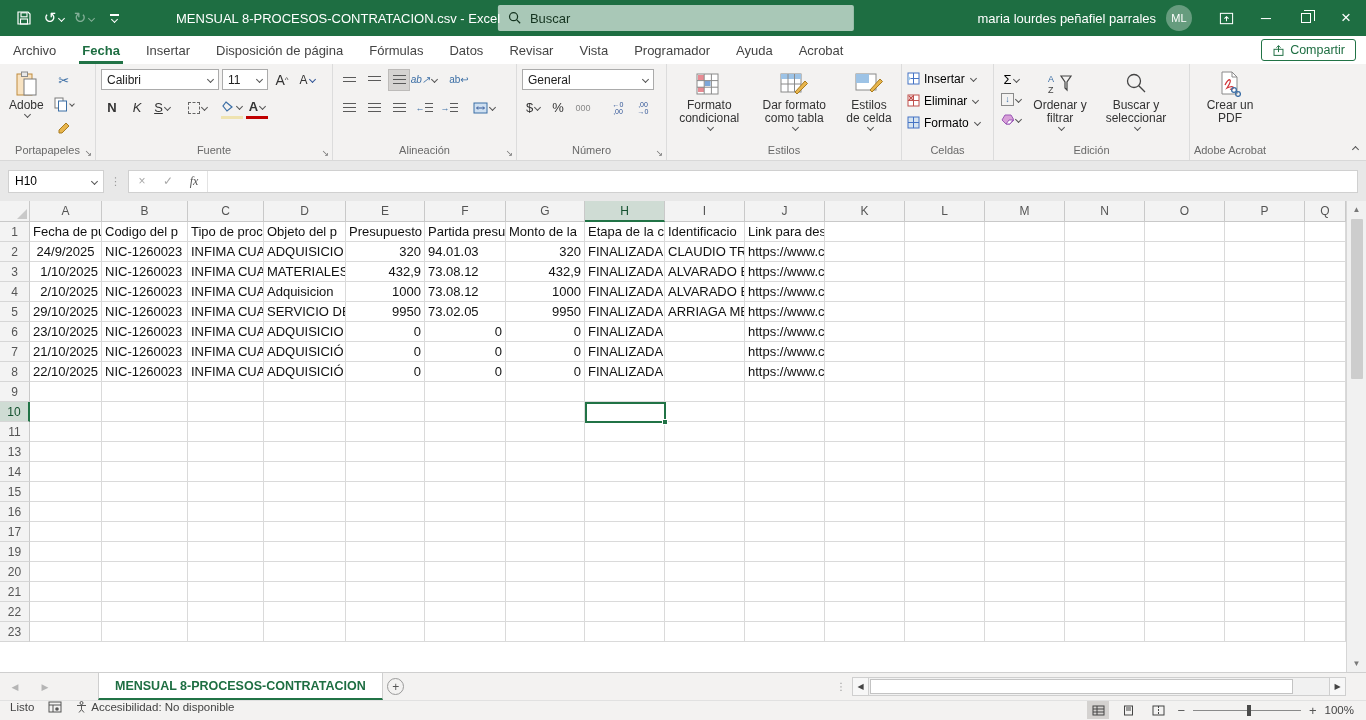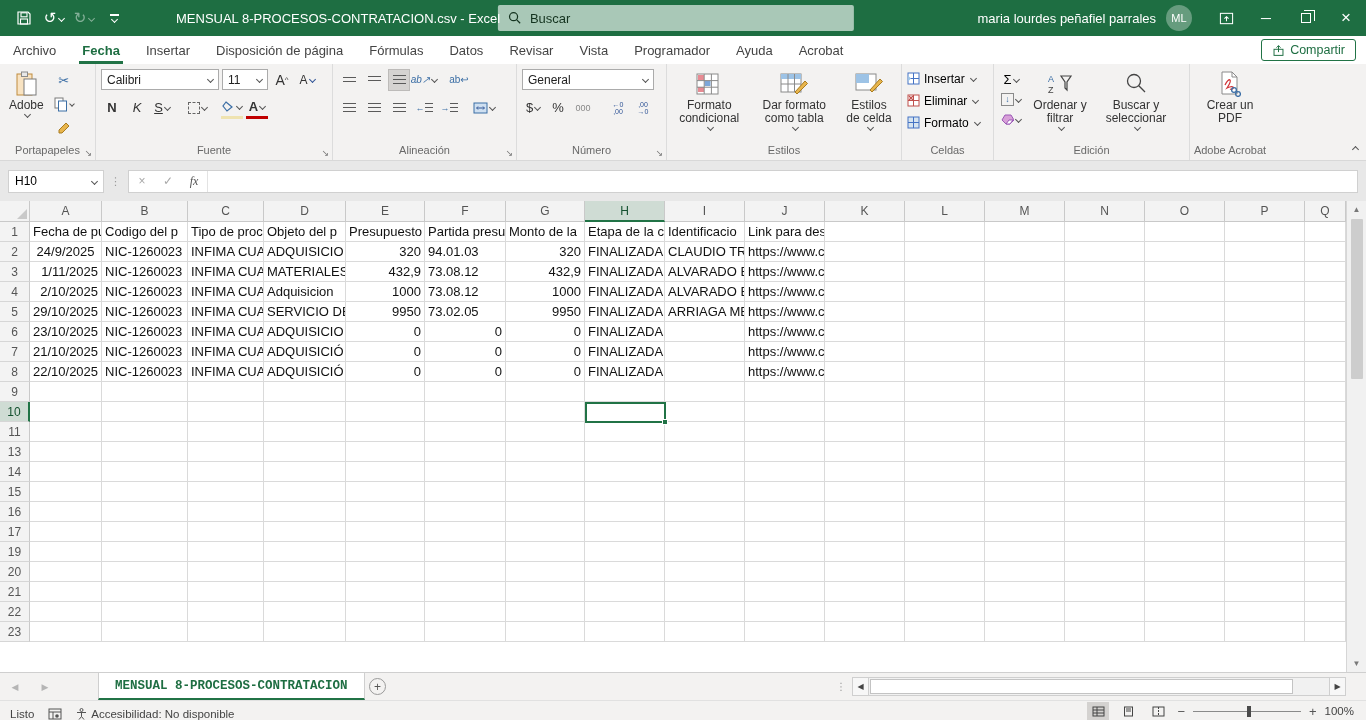--- a/index.html
+++ b/index.html
@@ -131,39 +131,39 @@
     margin-top:1px; }
 
   
   .sheetbar { height:28px; background:#f3f2f1; border-top:1px solid #cfcfcf;
     display:flex; align-items:stretch; flex:0 0 28px; position:relative; }
   .snav { width:30px; display:flex; align-items:center; justify-content:center;
     color:#b5b5b5; font-size:9px; }
   .sheettab { background:#fff; display:flex; align-items:center; padding:0 16px;
     font-size:12.5px; font-weight:bold; color:#1e6e42;
     border-right:1px solid #cfcfcf; border-left:1px solid #cfcfcf;
-    border-bottom:2px solid #217346; margin-left:38px;font-family:Liberation Mono, monospace; }
+    border-bottom:2px solid #217346; margin-left:38px; }
   .addsheet { width:26px; display:flex; align-items:center; justify-content:center; }
   .addsheet span { width:17px; height:17px; border:1px solid #9a9a9a; border-radius:50%;
     display:flex; align-items:center; justify-content:center; font-size:12px;
     color:#555; }
   .hscroll { position:absolute; right:20px; top:4px; width:510px; height:19px;
     display:flex; align-items:center; }
   .hdots { color:#9a9a9a; font-size:10px; margin-right:6px; }
   .harrow { width:17px; height:19px; background:#f7f7f7; border:1px solid #cfcfcf;
     display:flex; align-items:center; justify-content:center; font-size:8px;
     color:#444; }
   .htrack { flex:1; height:19px; border-top:1px solid #cfcfcf;
     border-bottom:1px solid #cfcfcf; background:#f1f1f1; position:relative; }
   .hthumb { position:absolute; left:1px; top:1px; bottom:1px; width:92%;
     background:#fff; border:1px solid #c3c3c3; }
 
   
   .statusbar { height:20px; background:#f3f2f1; border-top:1px solid #e1e1e1;
-    display:flex; align-items:flex-end; font-size:11.5px; color:#444;
+    display:flex; align-items:flex-start; font-size:11.5px; color:#444;
     flex:0 0 20px; }
   .statusbar .lft { display:flex; align-items:center; gap:14px; padding-left:10px; }
   .statusbar .rgt { margin-left:auto; display:flex; align-items:center; gap:8px;
     padding-right:12px; }
   .viewbtn { width:22px; height:18px; display:flex; align-items:center;
     justify-content:center; }
   .viewbtn.sel { background:#d4d2d0; }
   .zoomline { width:108px; height:1px; background:#8a8a8a; position:relative; }
   .zoomthumb { position:absolute; left:50%; top:-5px; width:4px; height:11px;
     background:#4a4a4a; }
@@ -619,21 +619,21 @@
         <div class="cell" style="width: 80px;"></div>
         <div class="cell" style="width: 80px;"></div>
         <div class="cell" style="width: 80px;"></div>
         <div class="cell" style="width: 80px;"></div>
         <div class="cell" style="width: 80px;"></div>
         <div class="cell" style="width: 80px;"></div>
         <div class="cell" style="width: 41px;"></div>
       </div>
       <div class="grow">
         <div class="rowh">3</div>
-        <div class="cell" style="width: 72px; text-align: right;">1/11/2025</div>
+        <div class="cell" style="width: 72px; text-align: right;">1/10/2025</div>
         <div class="cell" style="width: 86px; text-align: left;">NIC-1260023</div>
         <div class="cell" style="width: 76px; text-align: left;">INFIMA CUA</div>
         <div class="cell" style="width: 82px; text-align: left;">MATERIALES</div>
         <div class="cell" style="width: 79px; text-align: right;">432,9</div>
         <div class="cell" style="width: 81px; text-align: left;">73.08.12</div>
         <div class="cell" style="width: 79px; text-align: right;">432,9</div>
         <div class="cell" style="width: 80px; text-align: left;">FINALIZADA</div>
         <div class="cell" style="width: 80px; text-align: left;">ALVARADO E</div>
         <div class="cell" style="width: 80px;">
           <span class="ovf">https://www.compraspublicas.gob.ec/ProcesoContratacion/compras/NCO/NCORegistroDetalle.c</span>

